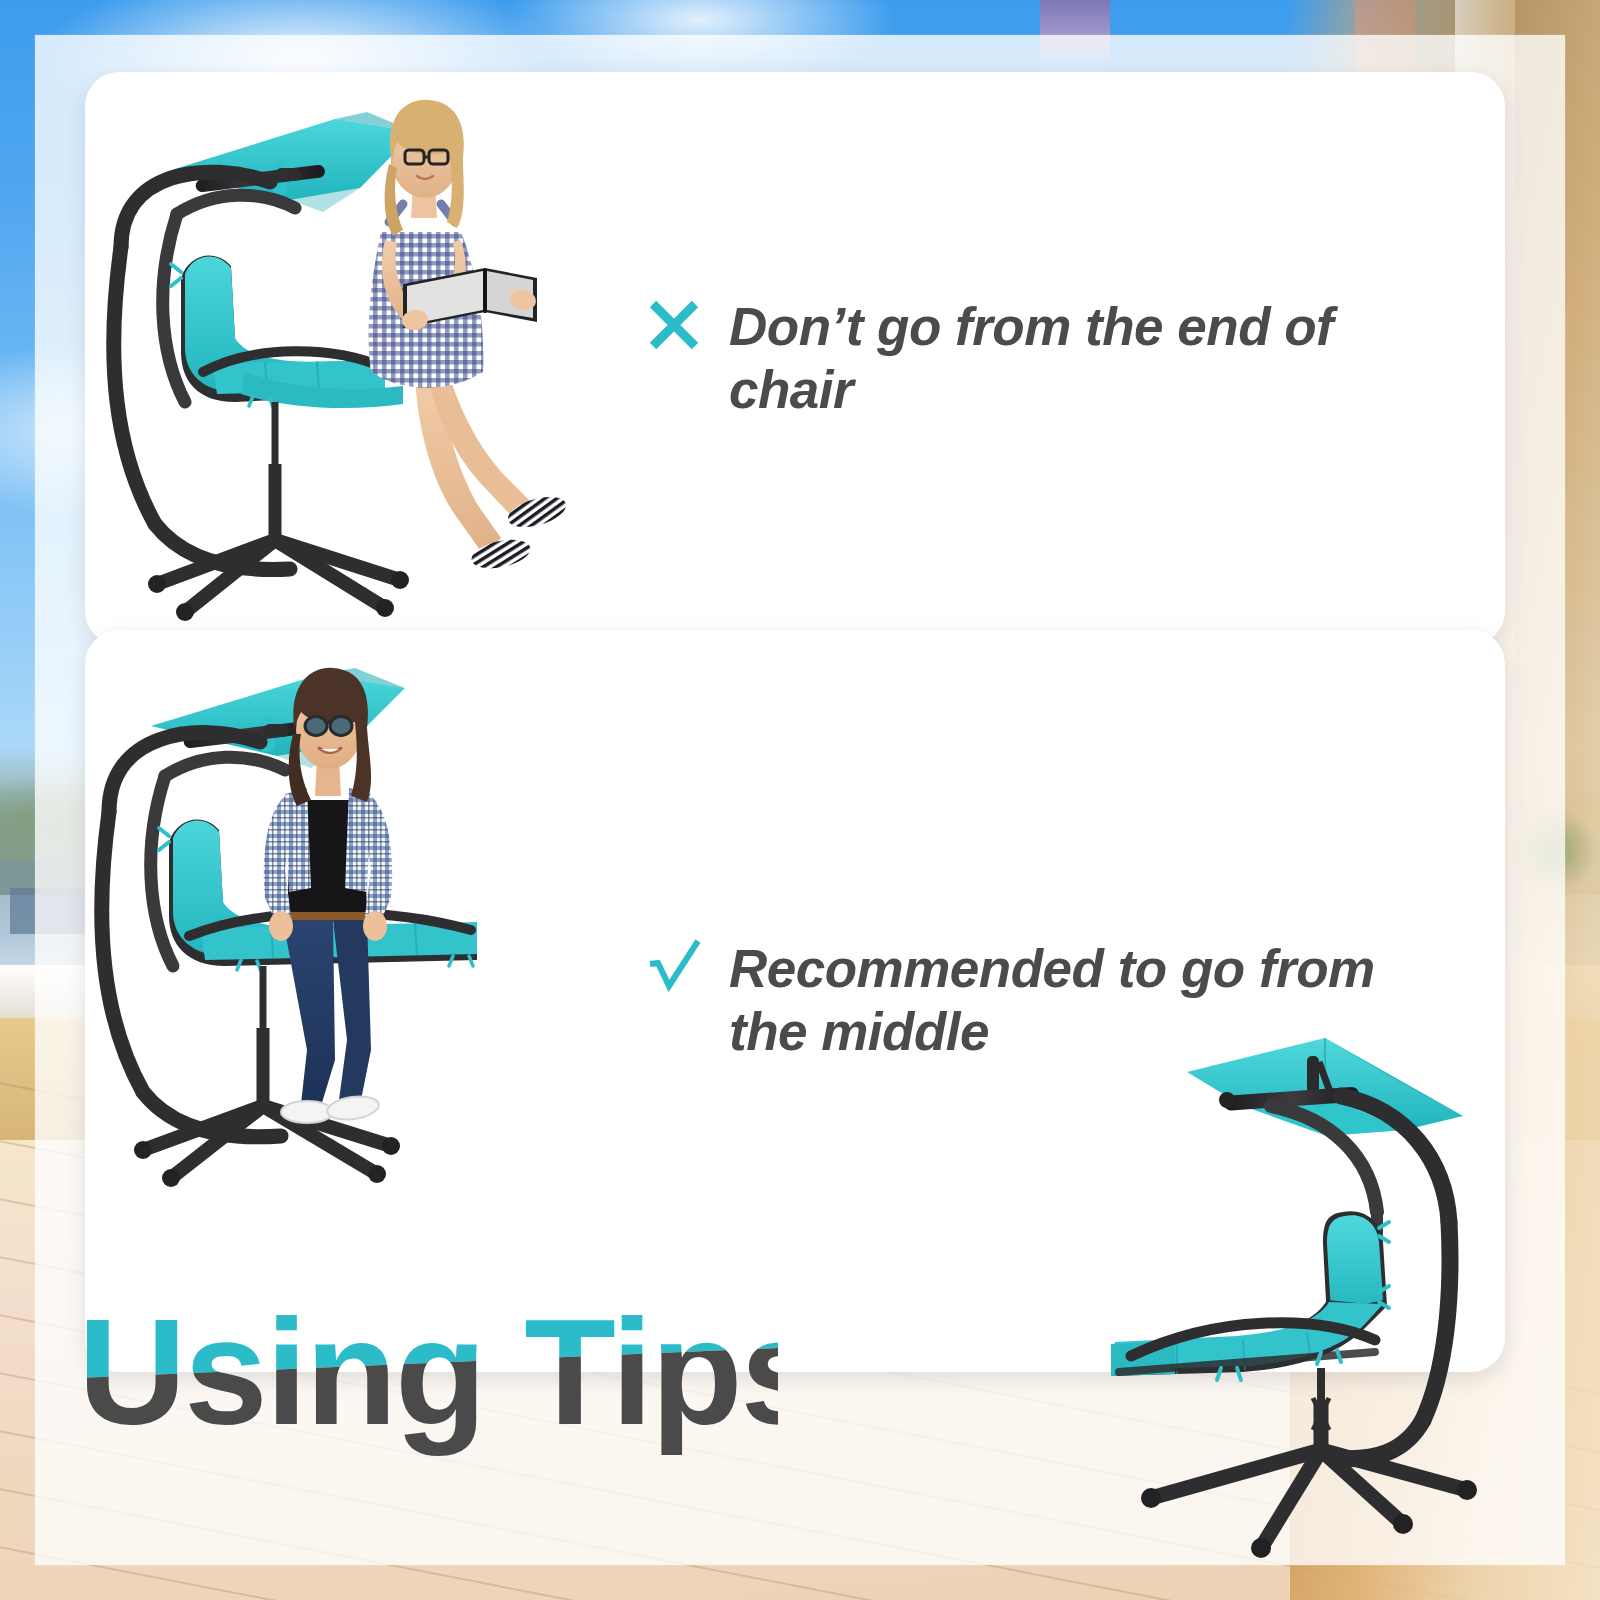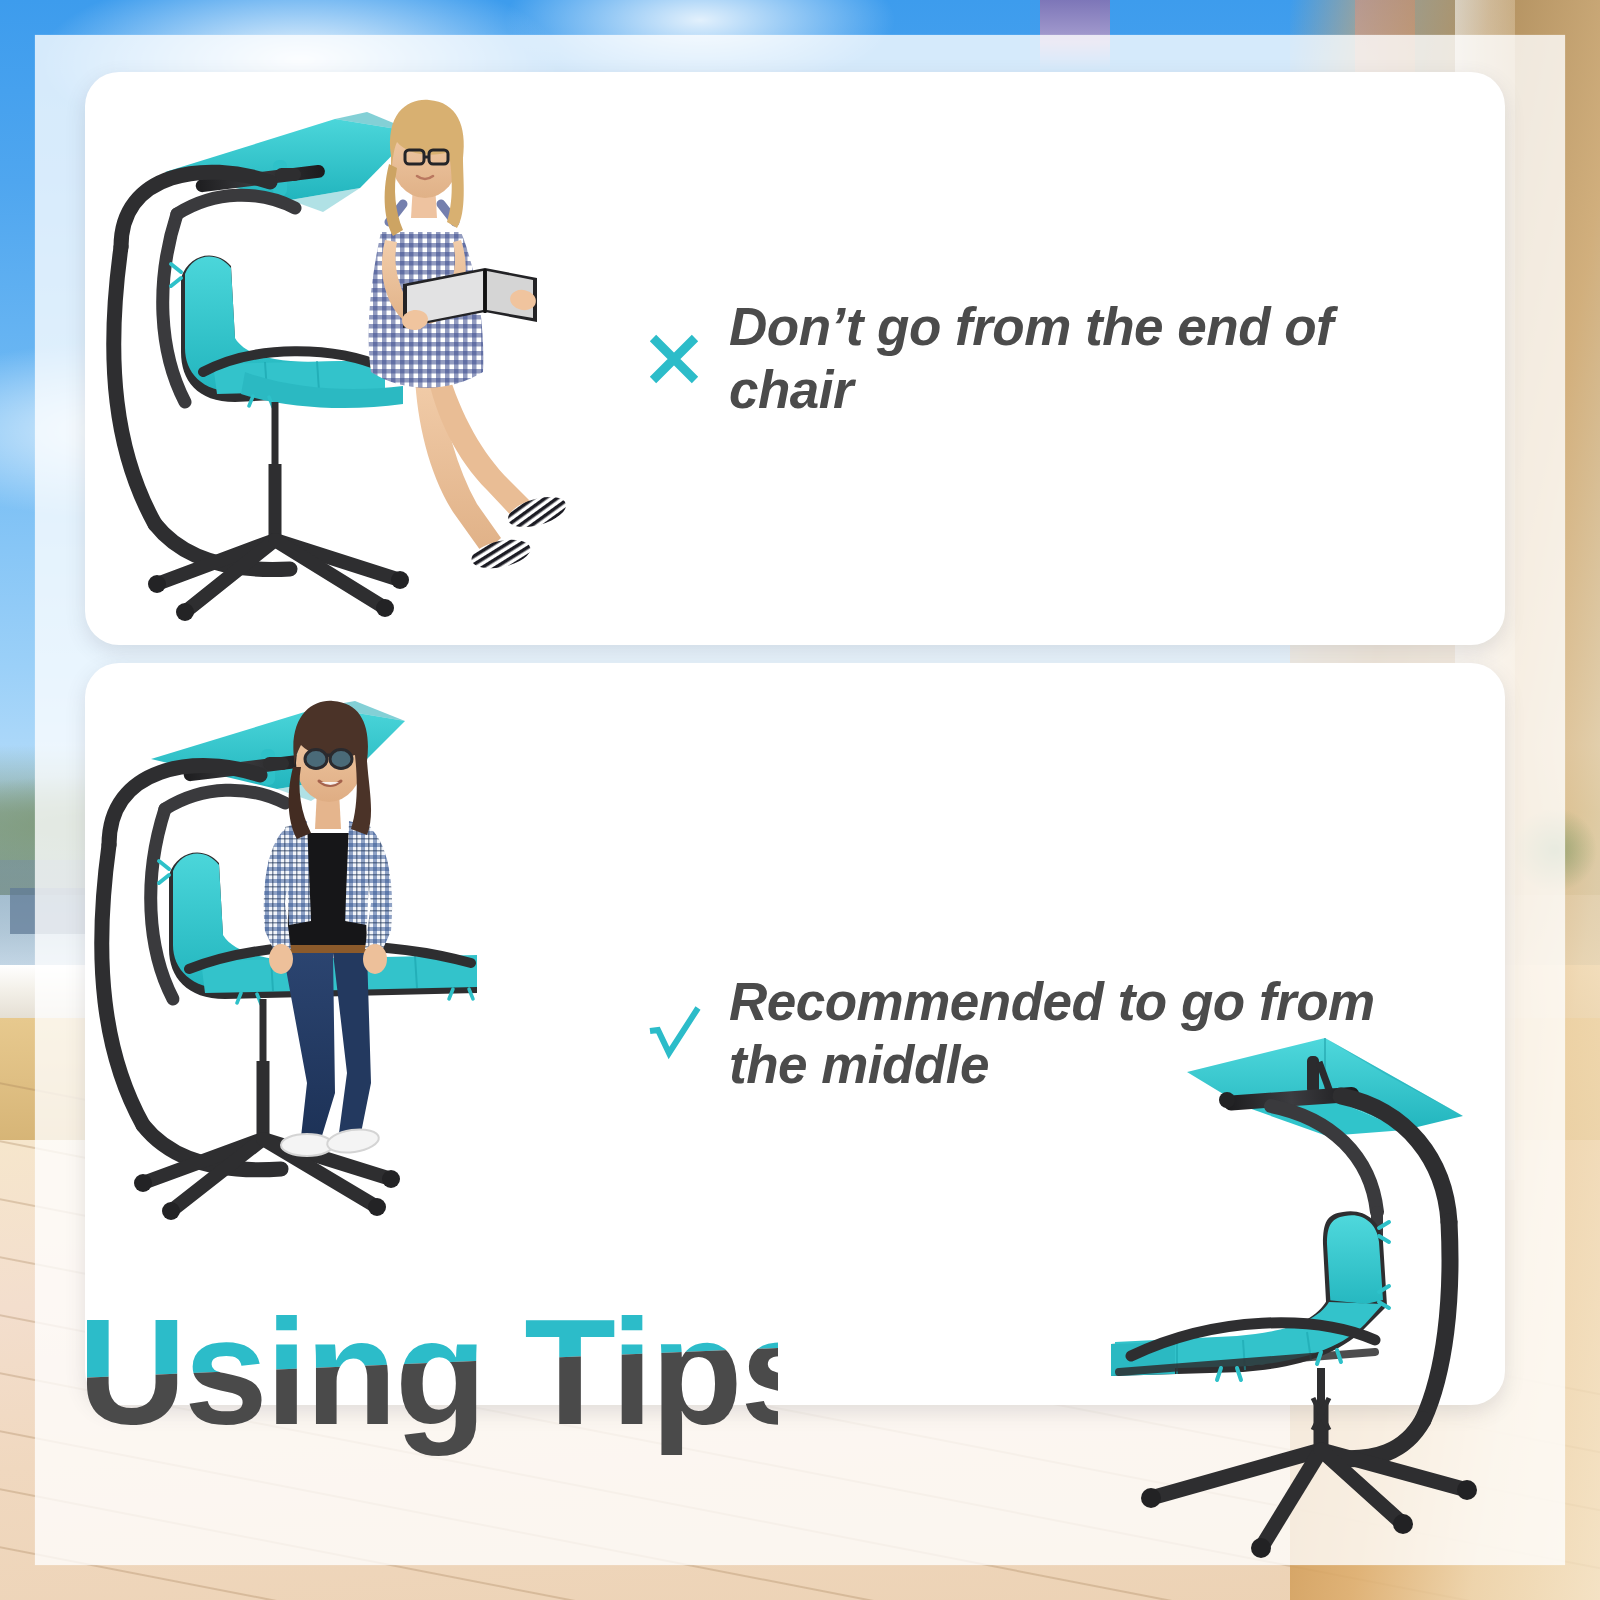--- a/index.html
+++ b/index.html
@@ -98,27 +98,27 @@
     box-shadow:0 0 1px rgba(255,255,255,.5);
   }
 
   
   .card{
     position:absolute;background:#ffffff;border-radius:34px;
     box-shadow:0 7px 20px rgba(90,90,100,.16);
     overflow:hidden;
   }
   #card-dont{left:85px;top:72px;width:1420px;height:573px;}
-  #card-do  {left:85px;top:663px;width:1420px;height:742px;}
+  #card-do  {left:85px;top:630px;width:1420px;height:742px;}
 
   
   .tip-row{position:absolute;inset:0;display:flex;align-items:center;}
   .tip-photo{position:relative;flex:0 0 560px;height:100%;}
   .tip-text-wrap{
-    position:relative;flex:1;display:flex;align-items:center;gap:26px;
+    position:relative;flex:1;display:flex;align-items:flex-start;gap:26px;
     padding-right:40px;
   }
   .tip-icon{flex:0 0 auto;width:58px;height:58px;display:block;}
   .tip-label{
     font-style:italic;font-weight:bold;color:#4b4b4b;
     font-size:53px;line-height:1.18;letter-spacing:-.5px;
     max-width:800px;
   }
   #card-dont .tip-label{font-size:53px;}
   #card-do .tip-label{font-size:53px;}

